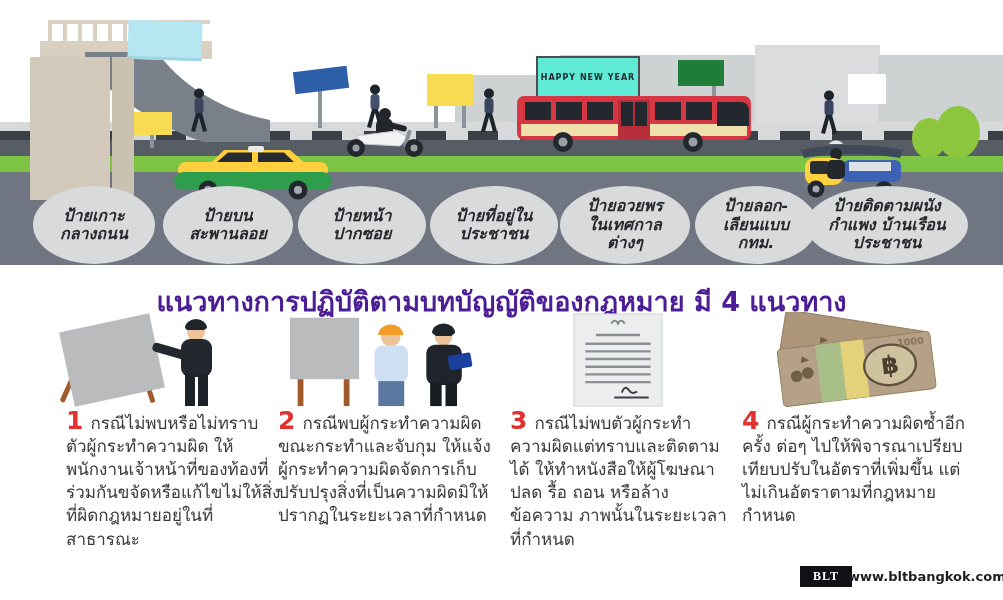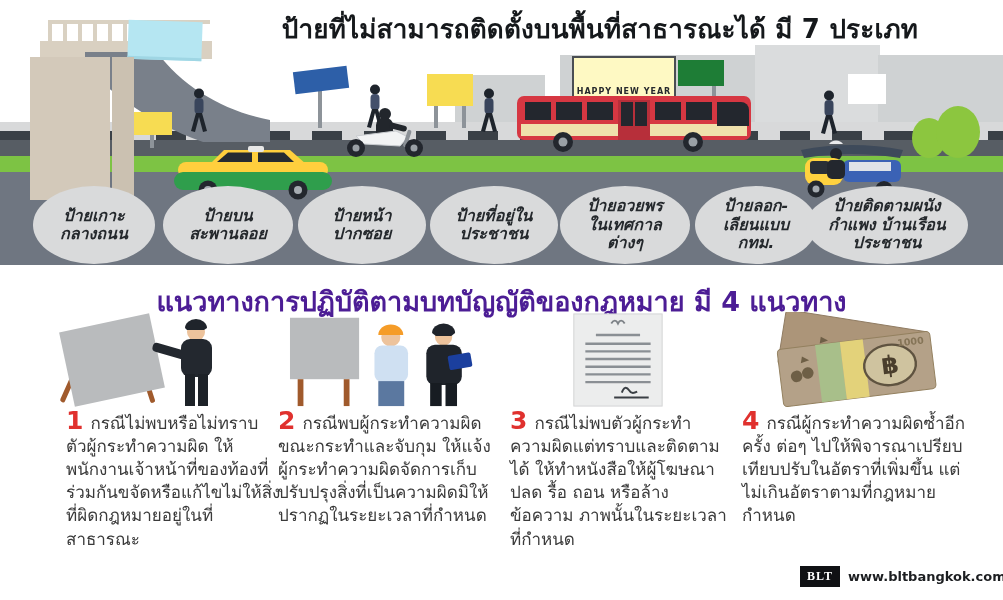--- a/index.html
+++ b/index.html
@@ -24,50 +24,49 @@
   .bridge-deck{left:40px;top:41px;width:172px;height:18px;background:#d9d0c1;z-index:2;}
   .bridge-banner{left:128px;top:21px;width:74px;height:36px;background:#b5e6f2;transform:rotate(2deg);
                  border-bottom:3px solid #9fd6e4;z-index:3;}
   .bridge-tower{left:30px;top:57px;width:80px;height:143px;background:#d3c9ba;z-index:3;}
   .bridge-pillar{left:112px;top:57px;width:22px;height:140px;background:#cbc1b1;z-index:3;}
   
   .signpost{background:#8d9399;z-index:2;}
   .sign-yellow{background:#f7dc52;z-index:2;}
   .sign-blue{background:#2d5fa8;z-index:2;}
   .sign-green{background:#1e7d36;z-index:2;}
-  .billboard{left:572px;top:56px;width:100px;height:38px;background:#fef9c3;border:2px solid #4a4e53;
-             z-index:2;display:flex;align-items:flex-end;justify-content:center;}
+  .billboard{left:536px;top:56px;width:100px;height:38px;background:#5eead4;border:2px solid #4a4e53;
+             z-index:2;display:flex;align-items:center;justify-content:center;}
   .billboard span{font-size:8px;font-weight:bold;color:#26292d;letter-spacing:1px;white-space:nowrap;}
   .chain{left:550px;top:96px;width:96px;height:6px;z-index:2;
          background:repeating-linear-gradient(90deg,#54585d 0 6px,transparent 6px 10px);}
   .tree{border-radius:50%;background:#8cc63f;z-index:1;}
   .trunk{background:#b5651d;z-index:0;}
   
   .sign-circle{top:186px;height:78px;background:#d9dadb;border-radius:50%;z-index:4;
                display:flex;align-items:center;justify-content:center;text-align:center;font-style:italic;}
   .sign-circle span{font-size:16px;font-weight:bold;color:#24282c;line-height:1.15;white-space:pre-line;}
   .vehicle{z-index:3;}
   .person{z-index:2;}
   
   .g-title{left:0;top:280px;width:1003px;text-align:center;font-size:27px;font-weight:bold;color:#4c1d95;}
   .illu{top:312px;height:96px;z-index:1;}
   .g-text{top:408px;font-size:17px;line-height:1.36;color:#3a3a3a;text-align:left;}
   .g-num{font-size:25px;font-weight:bold;color:#e0312e;margin-right:7px;line-height:1;}
   
-  .blt-box{left:800px;top:566px;width:40px;height:21px;background:#101114;color:#fff;z-index:5;
+  .blt-box{left:800px;top:566px;width:52px;height:21px;background:#101114;color:#fff;z-index:5;
            display:flex;align-items:center;justify-content:center;font-family:"Liberation Serif","DejaVu Serif",serif;
            font-weight:bold;font-size:12px;letter-spacing:1px;}
   .blt-url{left:848px;top:569px;font-size:13px;font-weight:bold;color:#1c1e21;z-index:5;}
 </style>
 </head>
 <body>
 
 <div id="stage">
 
-  <div class="abs scene-title">ป้ายที่ไม่สามารถติดตั้งบนพื้นที่สาธารณะได้ มี 7 ประเภท</div>
 
   <div class="abs building" style="left:455px;top:75px;width:90px;height:60px;"></div>
   <div class="abs building" style="left:560px;top:55px;width:195px;height:80px;"></div>
   <div class="abs building light" style="left:755px;top:45px;width:125px;height:90px;"></div>
   <div class="abs bwindow" style="left:848px;top:74px;width:38px;height:30px;"></div>
   <div class="abs building" style="left:878px;top:55px;width:125px;height:80px;"></div>
 
   <div class="abs bridge-rail"></div>
   <div class="abs bridge-deck"></div>
   <div class="abs bridge-banner"></div>

